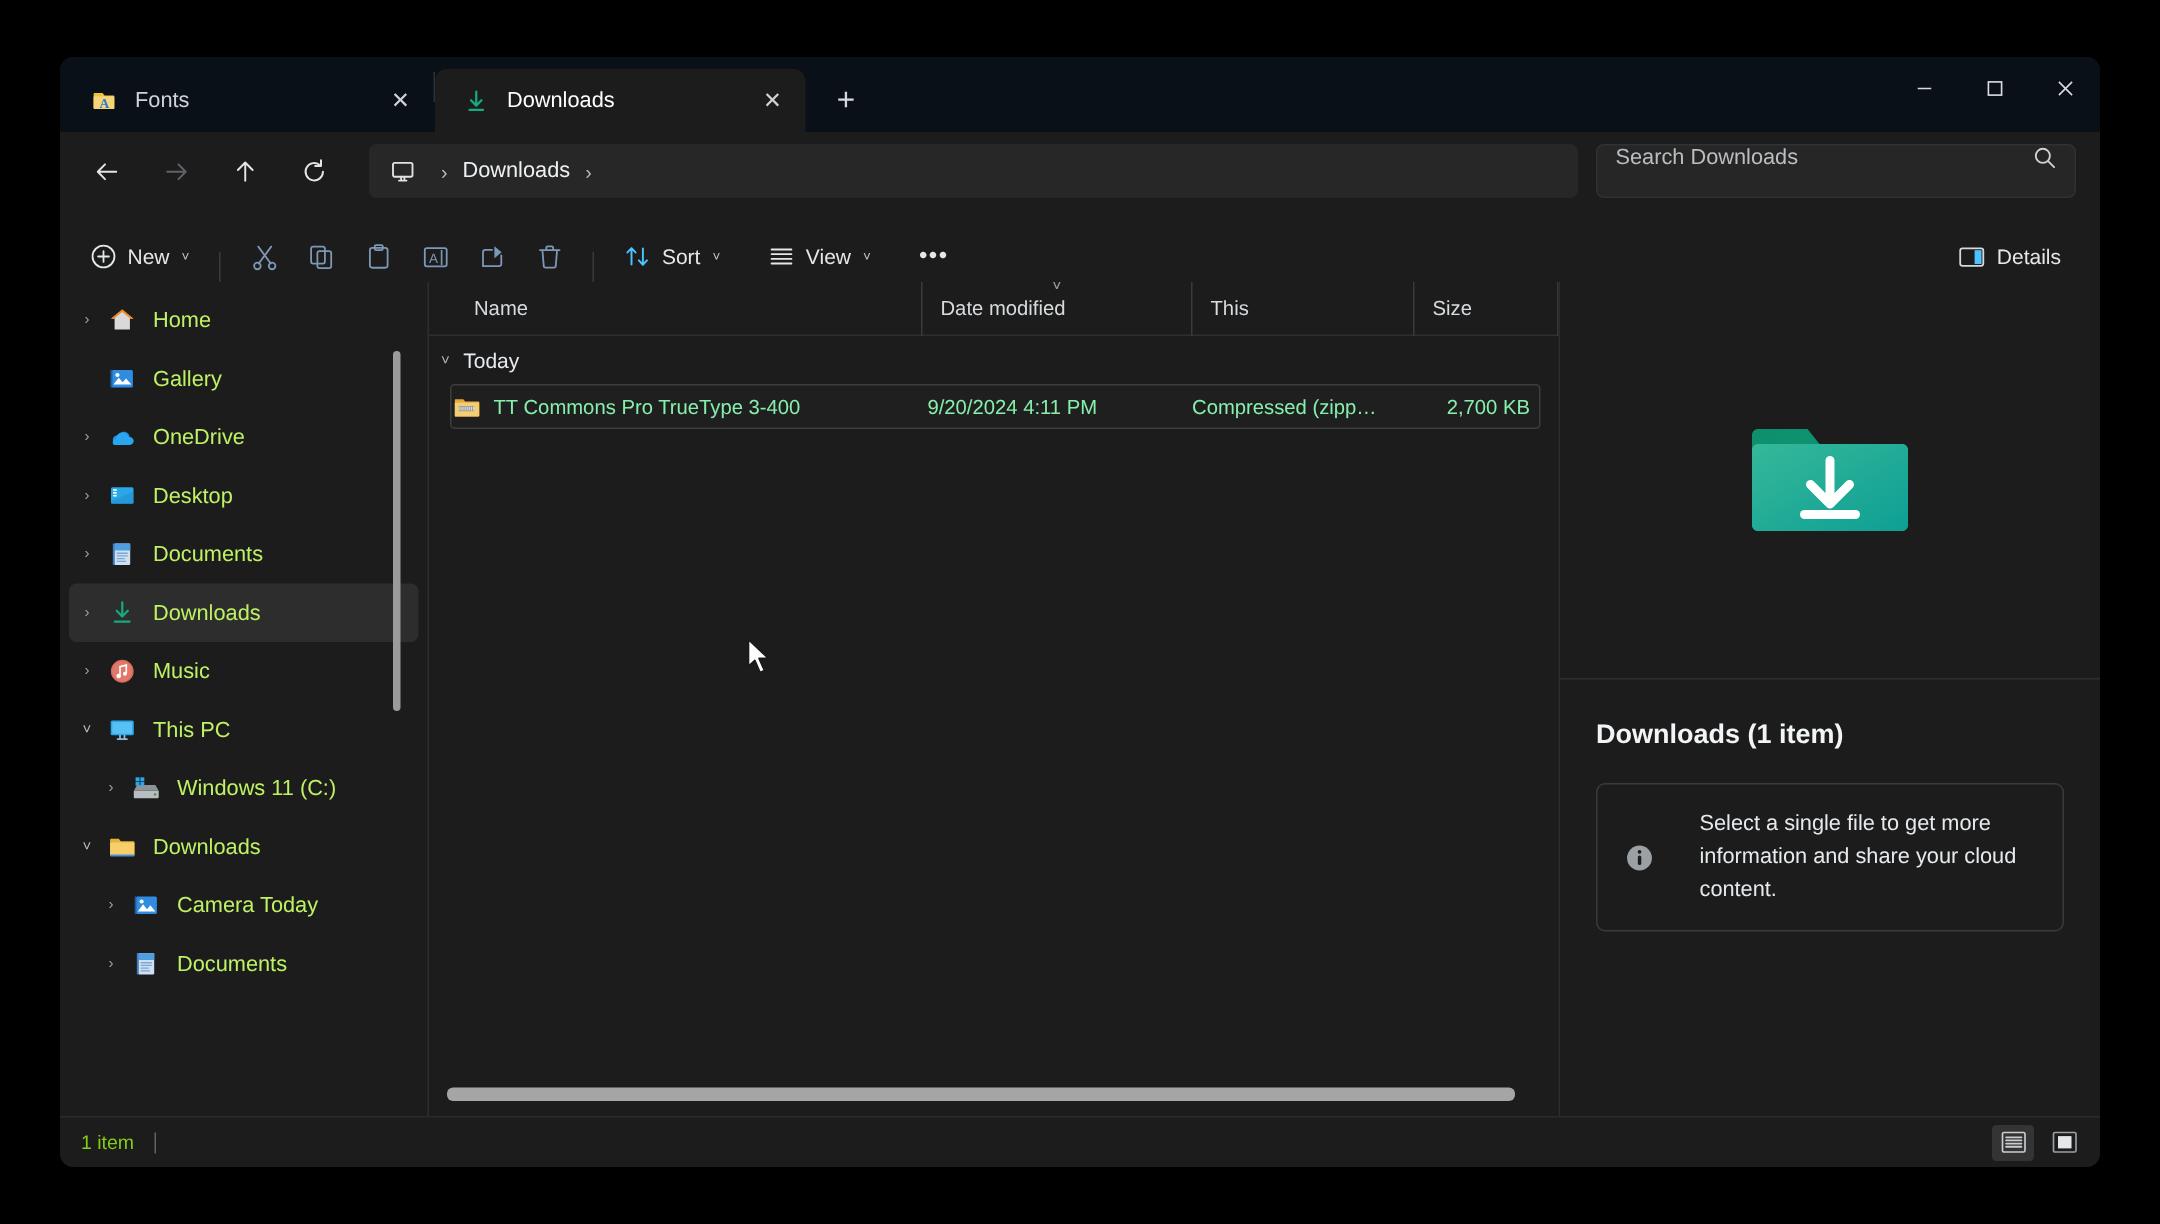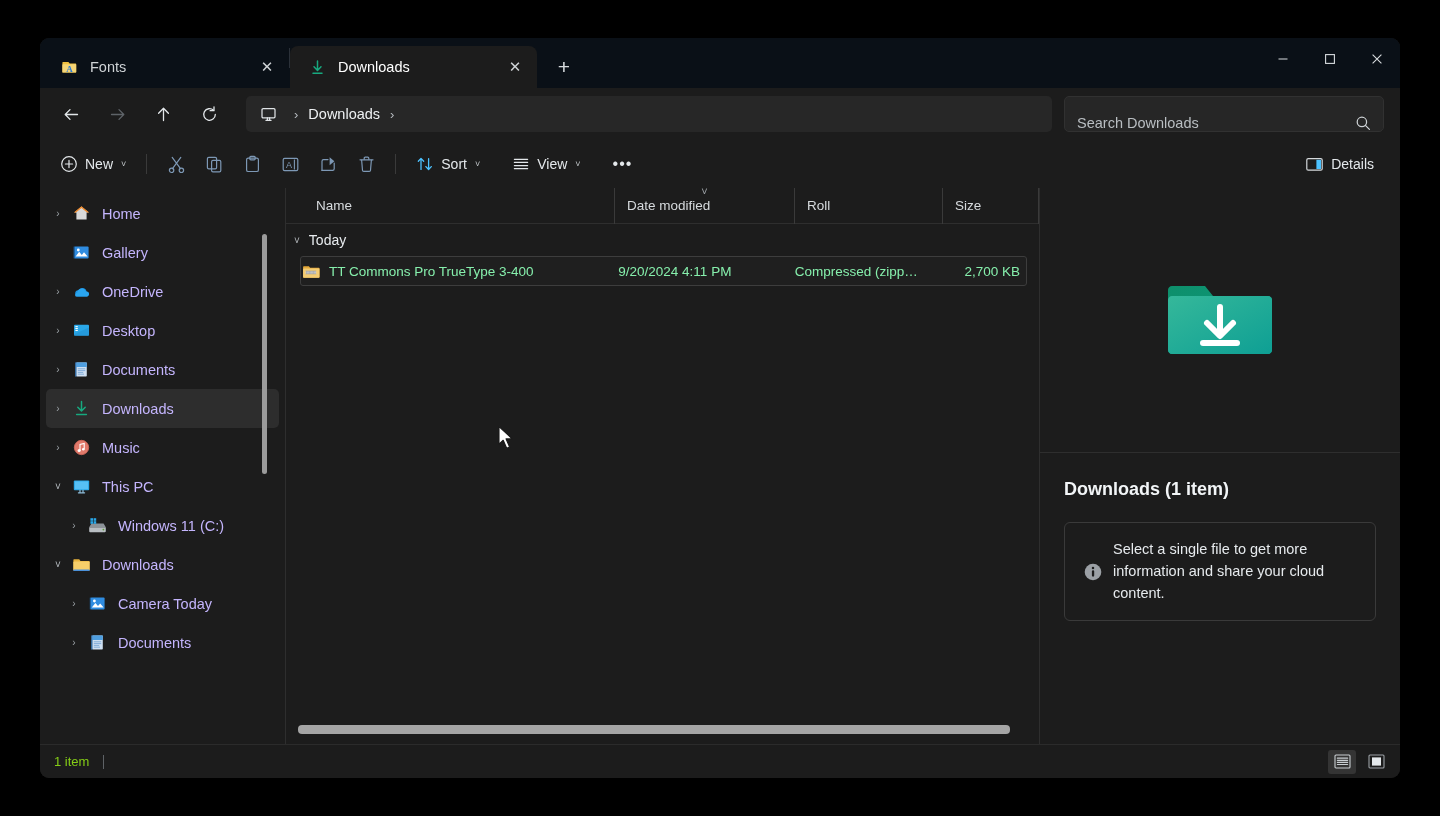--- a/index.html
+++ b/index.html
@@ -156,35 +156,35 @@
     font-size: 14.5px;
   }
   .searchbox {
     width: 320px;
     height: 36px;
     margin-left: 12px;
     background: #262626;
     border: 1px solid #313131;
     border-radius: 5px;
     display: flex;
-    align-items: flex-end;
+    align-items: flex-start;
     padding: 0 12px;
   }
   .searchbox .s-text {
     flex: 1;
     font-size: 14.5px;
     color: #b9bec2;
   }
   .searchbox .s-icon { color: #cdd2d5; display: flex; align-items: center; }
 
   
   .cmdbar {
     height: 48px;
     display: flex;
-    align-items: center;
+    align-items: flex-end;
     padding: 0 16px 0 10px;
     background: #1c1c1c;
   }
   .cmd {
     height: 34px;
     display: flex;
     align-items: center;
     padding: 0 10px;
     border-radius: 5px;
     color: #e4e8eb;
@@ -242,21 +242,21 @@
   }
   .nav-chev.open { color: #b9bfc4; }
   .nav-icon {
     width: 22px; flex: 0 0 22px;
     height: 20px;
     display: flex; align-items: center; justify-content: center;
     margin-right: 10px;
   }
   .nav-label {
     font-size: 14.5px;
-    color: #c4b5fd;
+    color: #bef264;
     white-space: nowrap;
   }
   .navitem.indent { margin-left: 22px; }
   .nav-scroll {
     position: absolute;
     left: 222px;
     top: 46px;
     width: 5px;
     height: 240px;
     background: #9b9b9b;
@@ -381,21 +381,21 @@
     font-size: 18px;
     font-weight: bold;
     color: #f2f5f7;
     margin-bottom: 22px;
   }
   .info-card {
     border: 1px solid #3a3a3a;
     border-radius: 6px;
     padding: 16px 18px;
     display: flex;
-    gap: 10px;
+    gap: 30px;
     align-items: center;
   }
   .info-card .i-icon { flex: 0 0 20px; display: flex; align-items: center; }
   .info-card .i-text {
     font-size: 14.5px;
     color: #e6eaed;
     line-height: 1.5;
   }
 
   
@@ -790,21 +790,21 @@
 
         <div class="colheader">
           <div class="col c-name">
             <span>Name</span>
           </div>
           <div class="col c-date">
             <span class="sortmark">˅</span>
             <span>Date modified</span>
           </div>
           <div class="col c-type">
-            <span>Roll</span>
+            <span>This</span>
           </div>
           <div class="col c-size">
             <span>Size</span>
           </div>
           <div class="col-rest"></div>
         </div>
 
         <div class="groupheader">
           <span class="g-chev">˅</span>
           <span class="g-label">Today</span>

